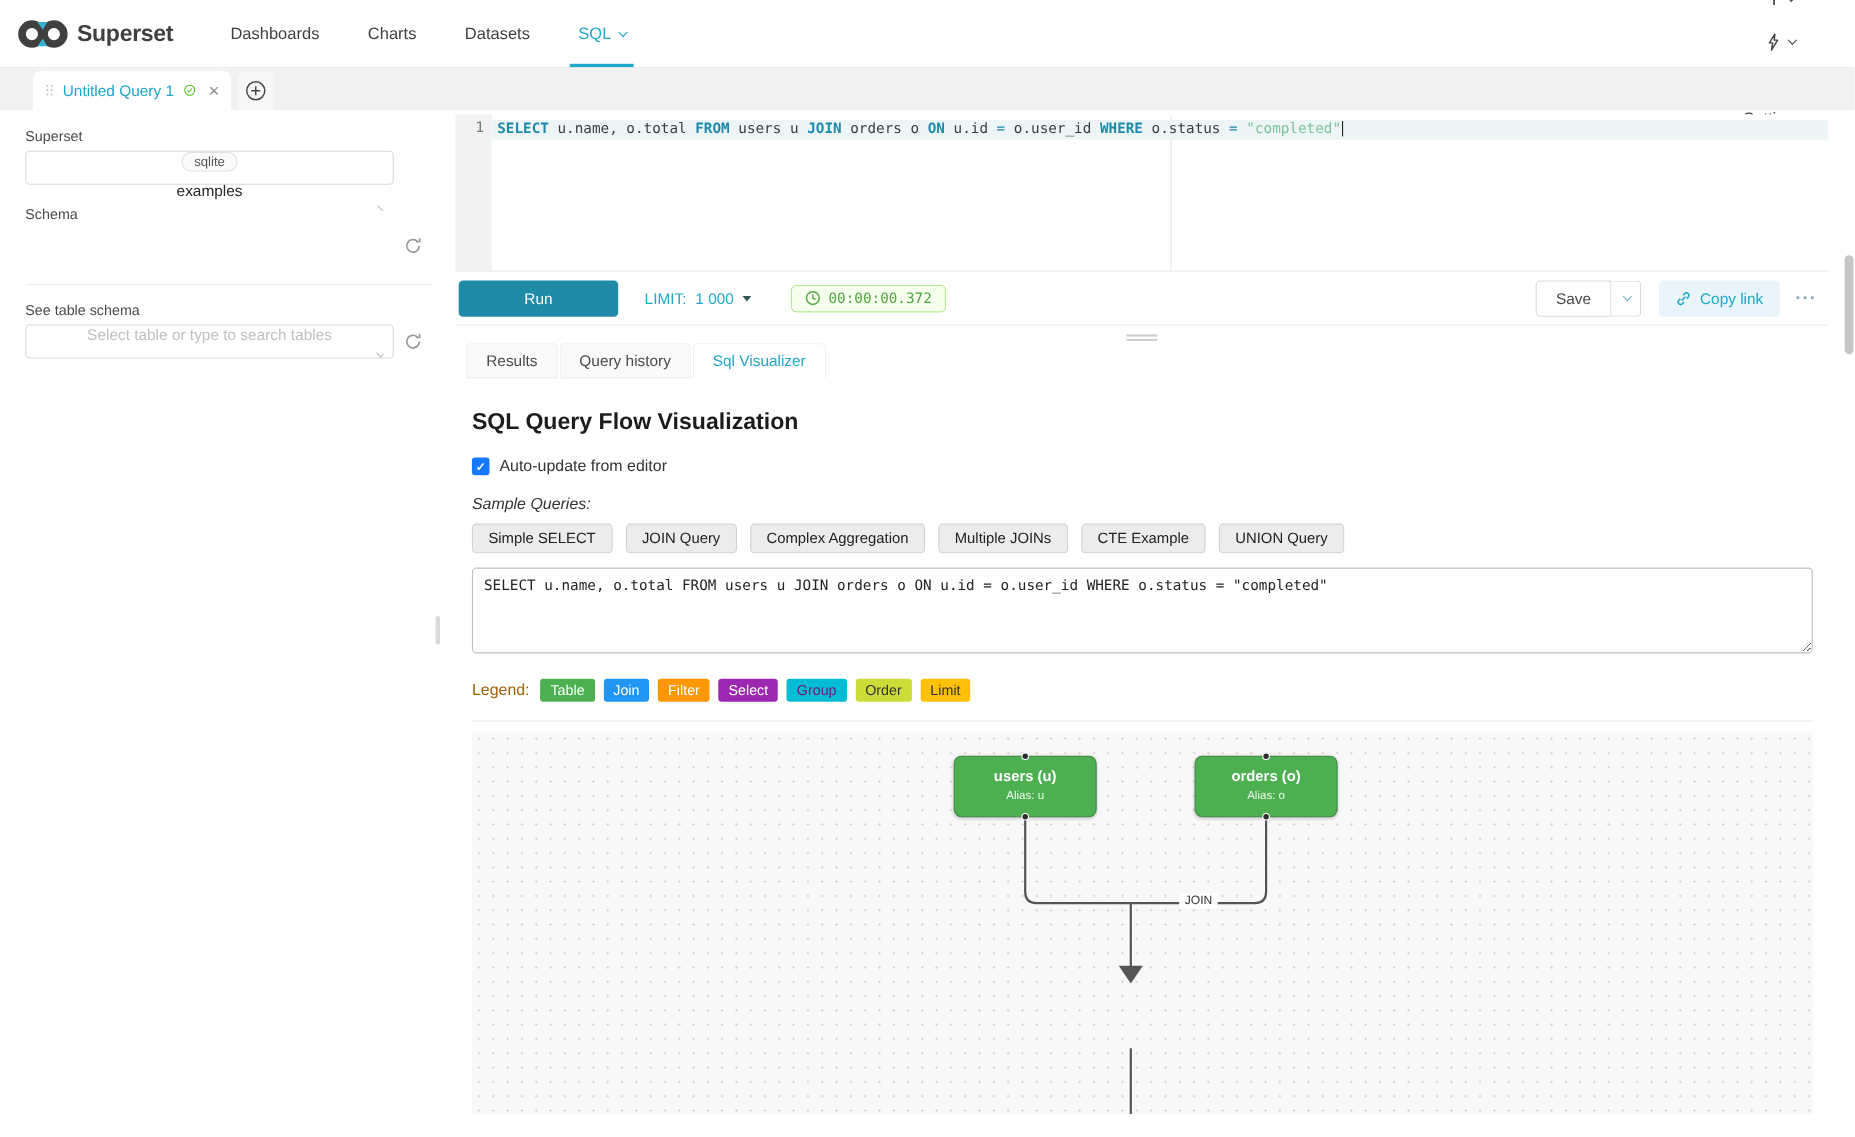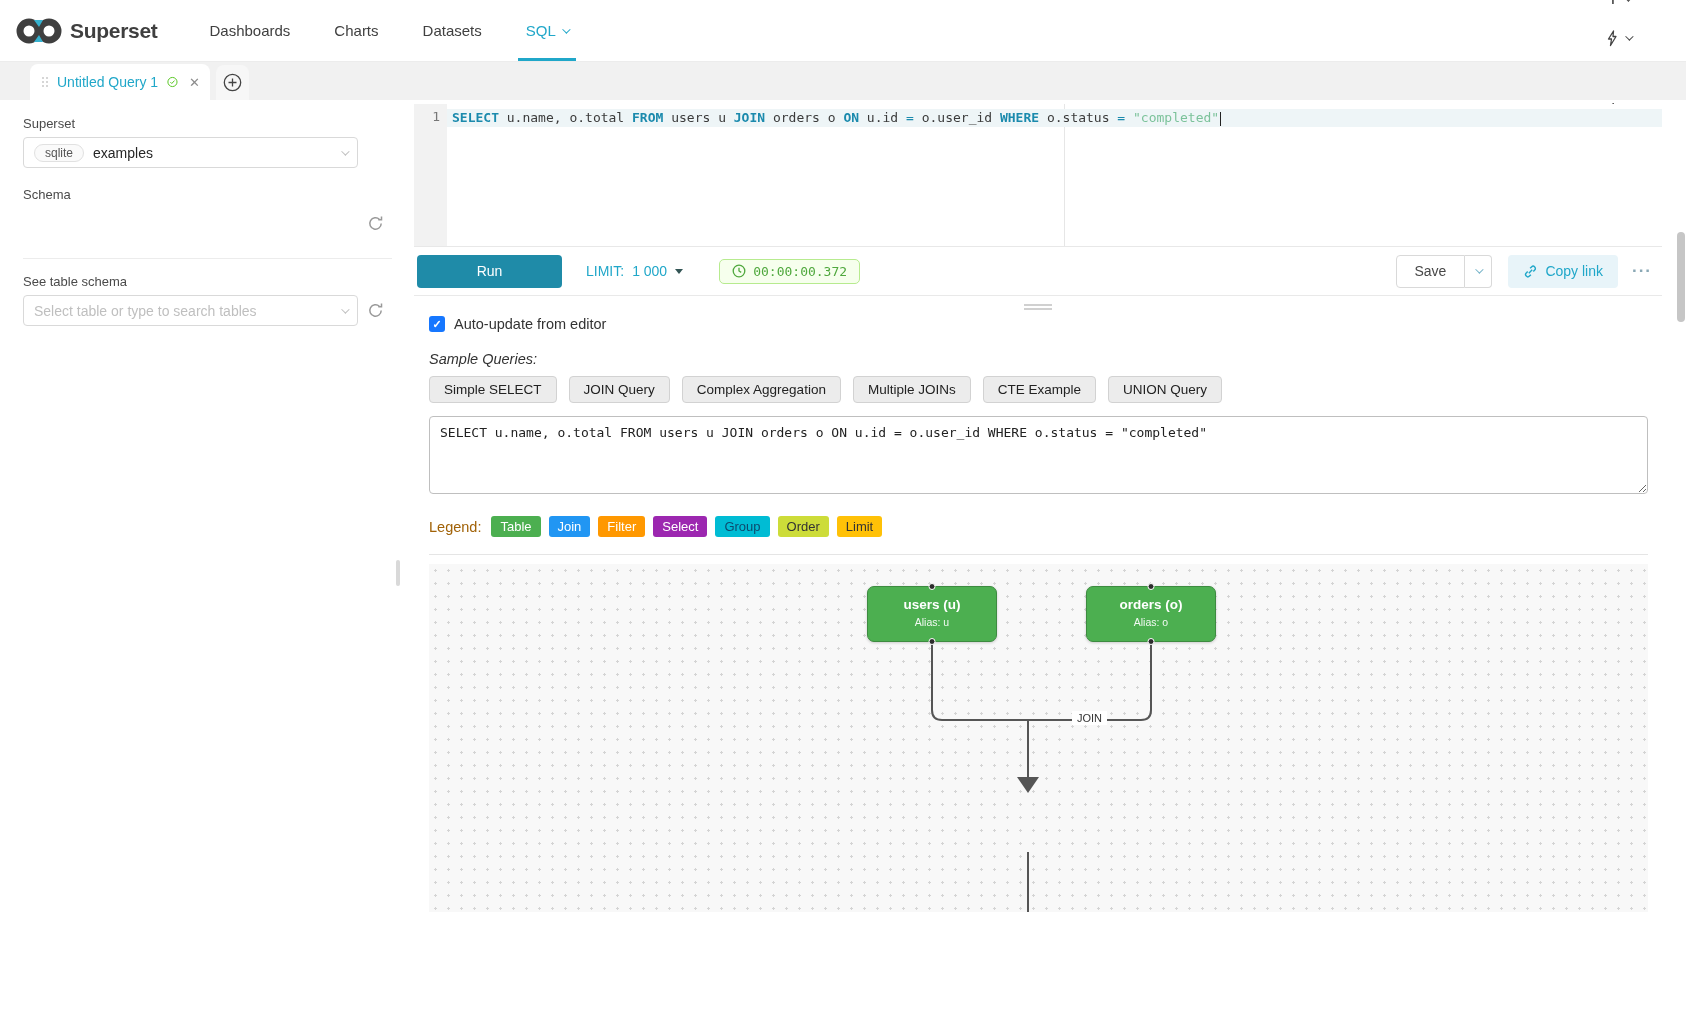--- a/index.html
+++ b/index.html
@@ -29,21 +29,21 @@
   .qtab { position:absolute; left:30px; top:2px; width:180px; height:36px; background:#fff; border-radius:8px 8px 0 0; display:flex; align-items:center; padding:0 10px 0 12px; gap:9px; }
   .drag-dots { display:grid; grid-template-columns:2px 2px; grid-auto-rows:2px; gap:2px; }
   .drag-dots i { width:2px; height:2px; background:#c9c9c9; border-radius:50%; }
   .qtab-title { color:#20a7c9; font-size:14px; white-space:nowrap; }
   .qtab-close { color:#8c8c8c; font-size:13px; margin-left:2px; cursor:pointer; }
   .addtab { position:absolute; left:216px; top:3px; width:33px; height:35px; background:#f7f7f7; border-radius:8px 8px 0 0; display:flex; align-items:center; justify-content:center; cursor:pointer; }
 
   
   .sidebar { position:absolute; left:0; top:100px; width:409px; bottom:0; background:#fff; }
   .fld-label { position:absolute; left:23px; font-size:13px; color:#4a4a4a; }
-  .sel { position:absolute; left:23px; width:335px; height:31px; border:1px solid #d9d9d9; border-radius:4px; background:#fff; display:flex; align-items:center; padding:0 10px; gap:9px; cursor:pointer; }
+  .sel { position:absolute; left:23px; width:335px; height:31px; border:1px solid #d9d9d9; border-radius:4px; background:#fff; display:flex; align-items:center; padding:0 10px; gap:9px; cursor:pointer;flex-direction:column; }
   .sel .val { font-size:14px; color:#262626; }
   .sel .ph { font-size:14px; color:#bfbfbf; }
   .sel .sel-chev { margin-left:auto; color:#bfbfbf; }
   .engine-pill { background:#fafafa; border:1px solid #e1e1e1; border-radius:11px; font-size:12px; color:#555; padding:1px 10px; }
   .refresh-btn { position:absolute; left:367px; width:17px; height:17px; cursor:pointer; }
   .side-div { position:absolute; left:23px; width:369px; border-top:1px solid #ececec; }
   .side-resize { position:absolute; left:396px; top:560px; width:4px; height:26px; background:#d9d9d9; border-radius:2px; cursor:col-resize; }
 
   
   .main { position:absolute; left:414px; top:100px; width:1248px; bottom:0; }
@@ -253,22 +253,28 @@
       <span class="more-btn">···</span>
     </span>
   </div>
 
   <div class="south">
     <div class="south-handle">
         <i></i>
         <i></i>
       </div>
 
+    <div class="rtabs">
+      <div class="rtab">Results</div>
+      <div class="rtab">Query history</div>
+      <div class="rtab active">Sql Visualizer</div>
+    </div>
 
     <div class="viz">
+      <h2 class="viz-title">SQL Query Flow Visualization</h2>
 
       <div class="chk-row">
         <span class="chk">✓</span>
         <span class="chk-label">Auto-update from editor</span>
       </div>
 
       <div class="samples-label">Sample Queries:</div>
       <div class="samples">
           <button class="sample-btn">Simple SELECT</button>
           <button class="sample-btn">JOIN Query</button>
@@ -280,21 +286,21 @@
 
       <textarea class="sql-box" spellcheck="false" style="">SELECT u.name, o.total FROM users u JOIN orders o ON u.id = o.user_id WHERE o.status = "completed"</textarea>
 
       <div class="legend-row">
         <span class="legend-label">Legend:</span>
         <span class="legend-row" style="margin-top:0">
             <span class="lg-badge" style="background: rgb(76, 175, 80); color: rgb(255, 255, 255);">Table</span>
             <span class="lg-badge" style="background: rgb(33, 150, 243); color: rgb(255, 255, 255);">Join</span>
             <span class="lg-badge" style="background: rgb(255, 152, 0); color: rgb(255, 255, 255);">Filter</span>
             <span class="lg-badge" style="background: rgb(156, 39, 176); color: rgb(255, 255, 255);">Select</span>
-            <span class="lg-badge" style="background: rgb(0, 188, 212); color: #0c4a6e;">Group</span>
+            <span class="lg-badge" style="background: rgb(0, 188, 212); color: #701a75;">Group</span>
             <span class="lg-badge" style="background: rgb(205, 220, 57); color: rgb(51, 51, 51);">Order</span>
             <span class="lg-badge" style="background: rgb(255, 193, 7); color: rgb(51, 51, 51);">Limit</span>
           </span>
       </div>
 
       <hr>
 
       
       <div class="canvas">
         <svg class="edges" width="1219" height="348">

